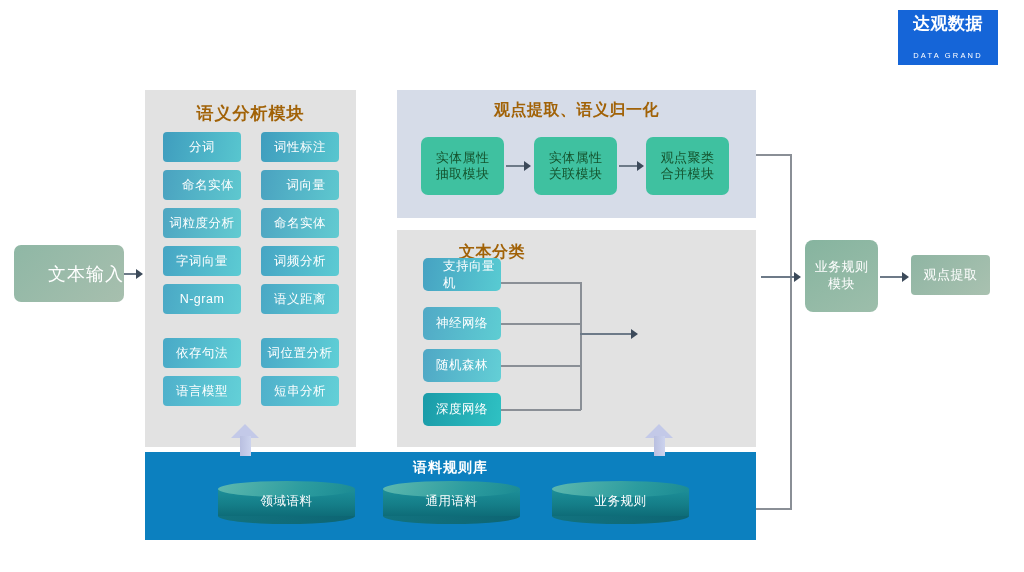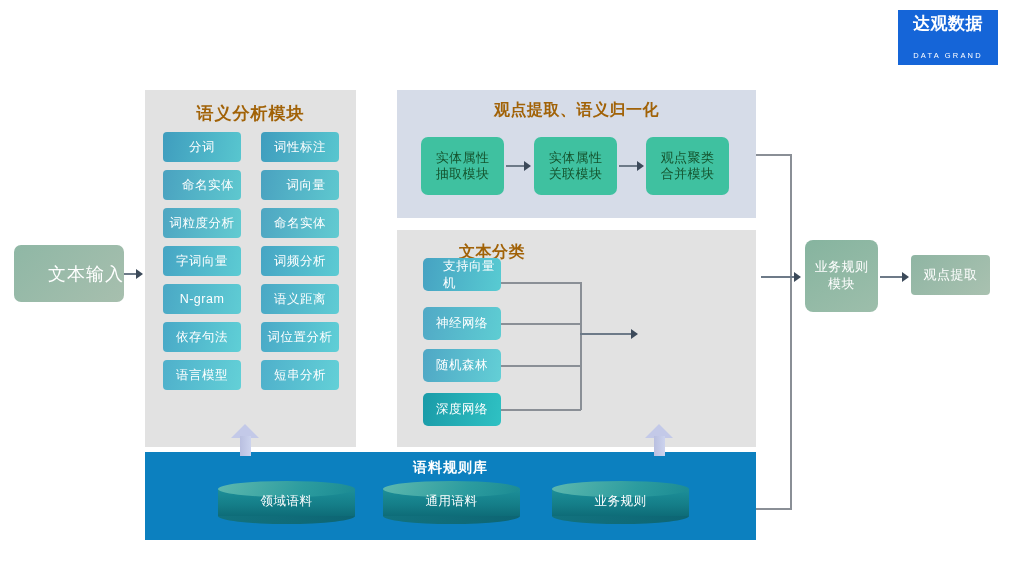--- a/index.html
+++ b/index.html
@@ -39,21 +39,21 @@
   }
   .chip{
     height:30px;border-radius:4px;display:flex;align-items:center;justify-content:center;
     color:#ffffff;font-size:12.5px;letter-spacing:.5px;
     background:linear-gradient(100deg,#3f9dbe 0%,#58c6cf 100%);
   }
   .chip.r2{background:linear-gradient(100deg,#4aa2c0 0%,#5ec8cf 100%);padding-left:12px;}
   .chip.r3{background:linear-gradient(100deg,#4ea6c2 0%,#62cbd1 100%);}
   .chip.r4{background:linear-gradient(100deg,#46a5c4 0%,#5ccbd3 100%);}
   .chip.r5{background:linear-gradient(100deg,#4aa8c5 0%,#5fccd4 100%);}
-  .chip.r6{background:linear-gradient(100deg,#49a9c7 0%,#5fcfd6 100%);}
+  .chip.r6{background:linear-gradient(100deg,#49a9c7 0%,#5fcfd6 100%);margin-top:16px;}
   .chip.r7{background:linear-gradient(100deg,#4fb0cb 0%,#63d0d7 100%);}
 
   
   .gbox{
     border-radius:7px;background:#3fc1a0;color:#14532d;
     display:flex;align-items:center;justify-content:center;text-align:center;
     font-size:13px;line-height:1.25;letter-spacing:.4px;
   }
   #op1{left:421px;top:137px;width:83px;height:58px;}
   #op2{left:534px;top:137px;width:83px;height:58px;}

